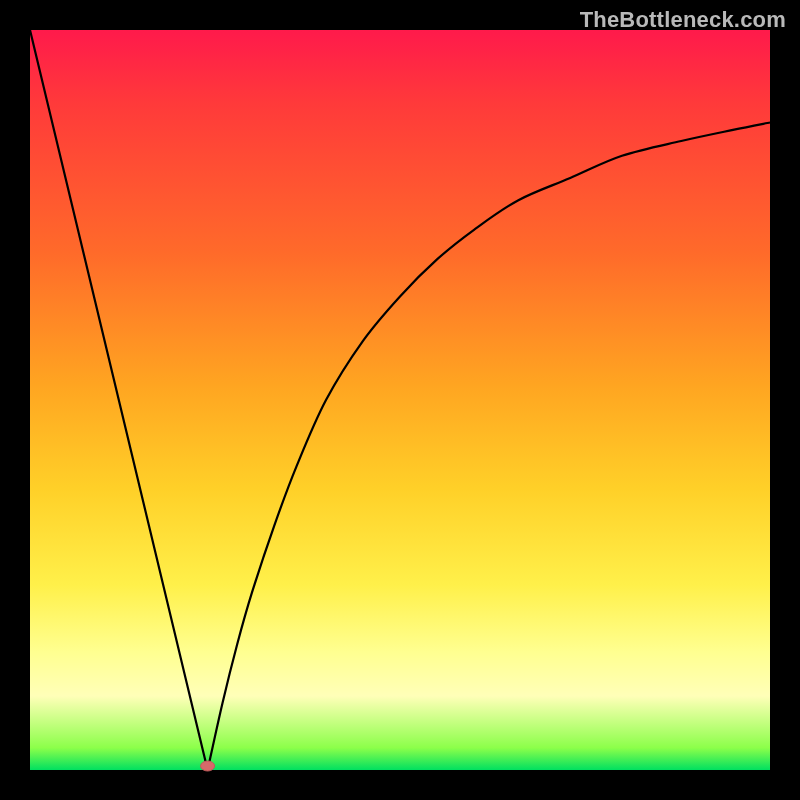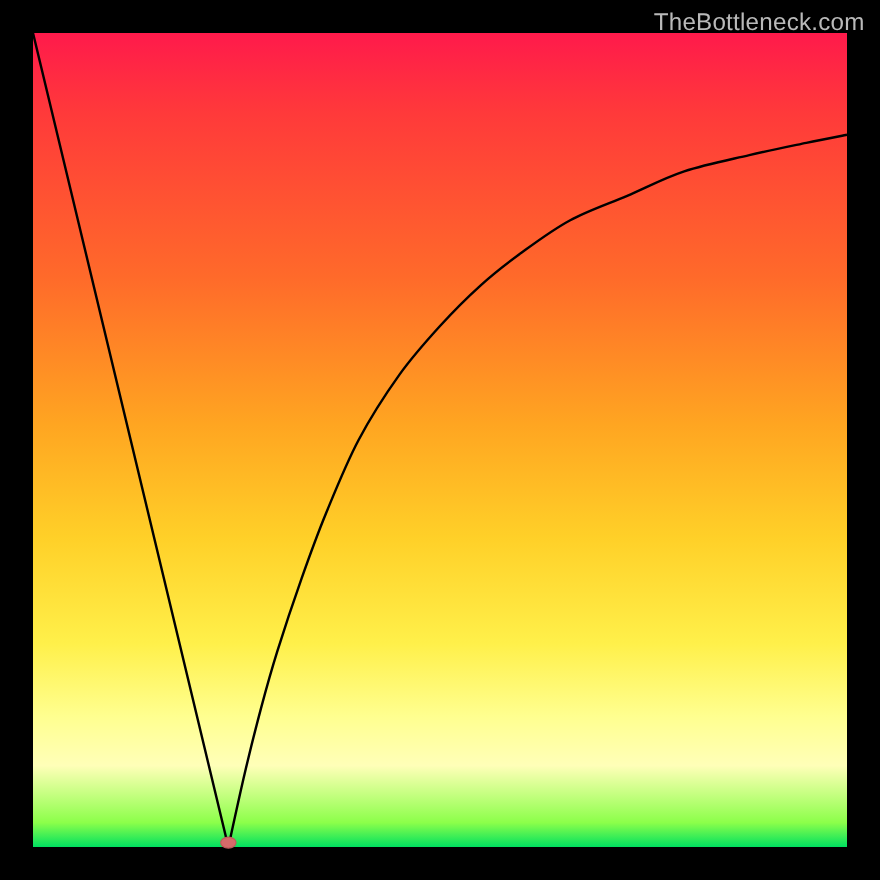--- a/index.html
+++ b/index.html
@@ -55,21 +55,21 @@
     fill: #d66a6a;
     stroke: #c05a5a;
     stroke-width: 1;
   }
   .watermark {
     position: absolute;
     top: 7px;
     right: 14px;
     color: #b9b9b9;
     font-size: 22px;
-    font-weight: 400;
+    font-weight: 700;
     letter-spacing: 0.2px;
   }
 </style>
 </head>
 <body>
 
 <div class="outer">
   <div class="watermark">TheBottleneck.com</div>
 
   <div class="plot-area">

